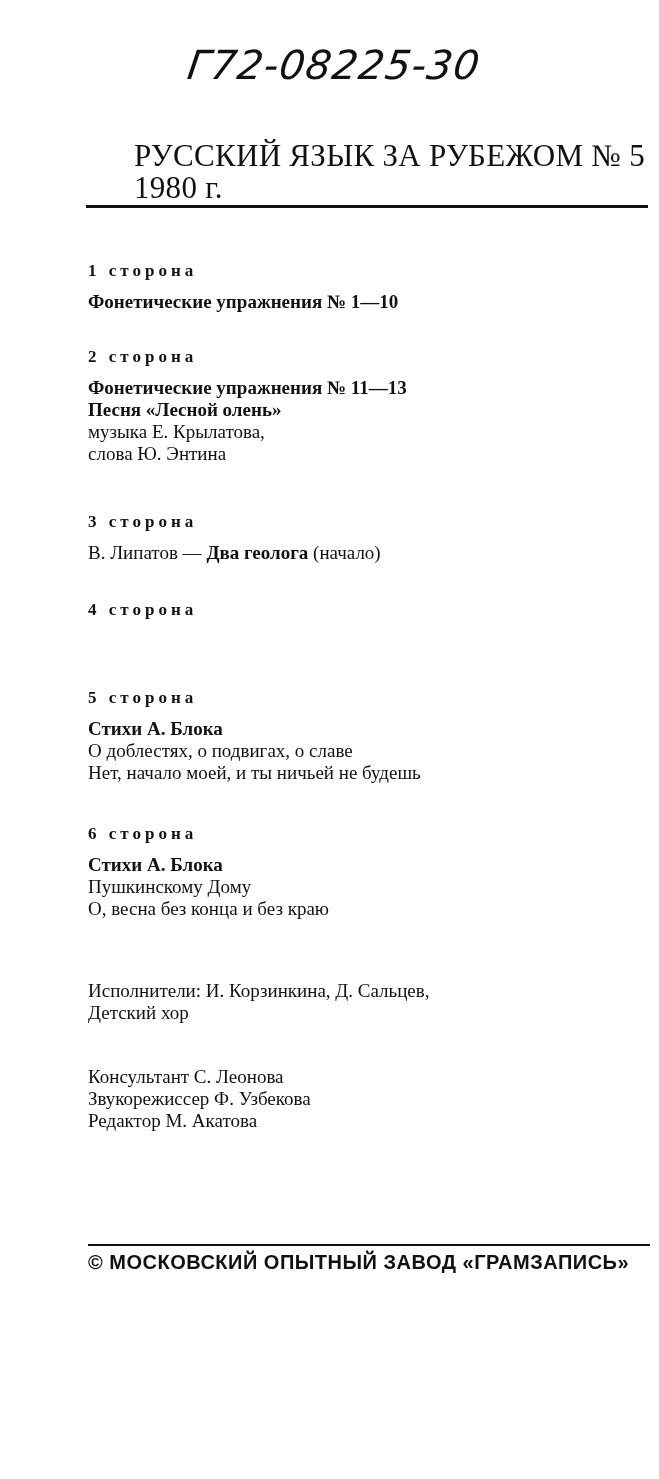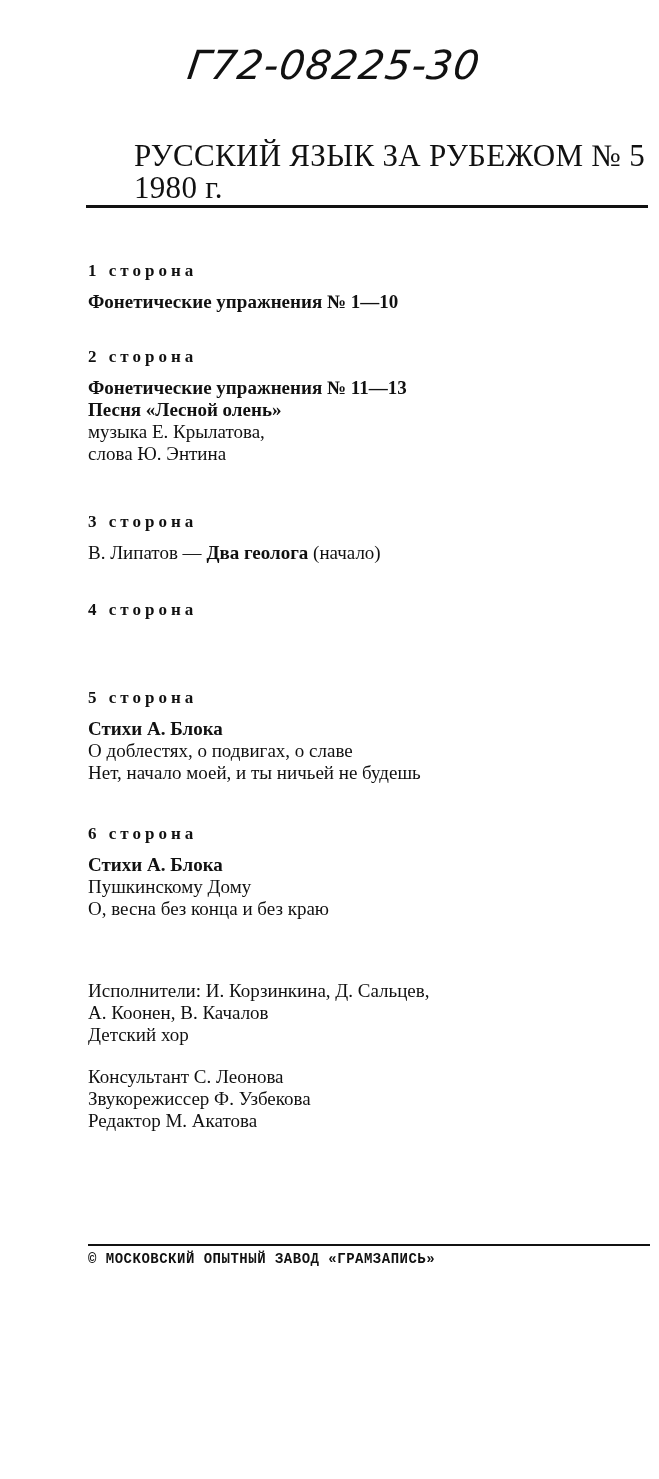--- a/index.html
+++ b/index.html
@@ -5,21 +5,21 @@
   html, body { margin:0; padding:0; background:#fff; }
   body { width:659px; height:1479px; position:relative; overflow:hidden; color:#111; font-family:"DejaVu Serif", serif; }
   .handwritten { position:absolute; left:188px; top:42px; font-family:"DejaVu Sans", sans-serif; font-style:italic; font-size:40px; letter-spacing:1px; color:#111; transform:skewX(-8deg); }
   .title { position:absolute; left:86px; top:140px; font-family:"Liberation Serif", serif; font-size:31px; line-height:32px; letter-spacing:0.3px;margin-left:48px; }
   .rule-top { position:absolute; left:86px; top:205px; width:562px; height:3px; background:#111; }
   .section { position:absolute; left:88px; font-family:"Liberation Serif", serif; font-size:19px; line-height:22px; }
   .side { font-family:Liberation Serif, serif; font-weight:bold; font-size:17px; letter-spacing:4px; margin-bottom:9px; }
   .b { font-weight:bold; }
   .line { white-space:nowrap; }
   .rule-bottom { position:absolute; left:88px; top:1244px; width:562px; height:2px; background:#111; }
-  .footer { position:absolute; left:88px; top:1251px; font-family:Liberation Mono, monospace; font-size:14px; font-weight:bold; letter-spacing:0.5px; white-space:nowrap; }
+  .footer { position:absolute; left:88px; top:1251px; font-family:Liberation Sans, sans-serif; font-size:20px; font-weight:bold; letter-spacing:0.5px; white-space:nowrap; }
 </style>
 </head>
 <body>
 
 <div class="handwritten">Г72-08225-30</div>
 
 <div class="title">
   <div>РУССКИЙ ЯЗЫК ЗА РУБЕЖОМ № 5</div>
   <div>1980 г.</div>
 </div>
@@ -56,21 +56,20 @@
 
 <div class="section" style="top:823px">
   <div class="side">6 сторона</div>
   <div class="line b">Стихи А. Блока</div>
   <div class="line">Пушкинскому Дому</div>
   <div class="line">О, весна без конца и без краю</div>
 </div>
 
 <div class="section" style="top:980px">
   <div class="line">Исполнители: И. Корзинкина, Д. Сальцев,</div>
-  <div class="line">А. Коонен, В. Качалов</div>
   <div class="line">Детский хор</div>
 </div>
 
 <div class="section" style="top:1066px">
   <div class="line">Консультант С. Леонова</div>
   <div class="line">Звукорежиссер Ф. Узбекова</div>
   <div class="line">Редактор М. Акатова</div>
 </div>
 
 <div class="rule-bottom"></div>

